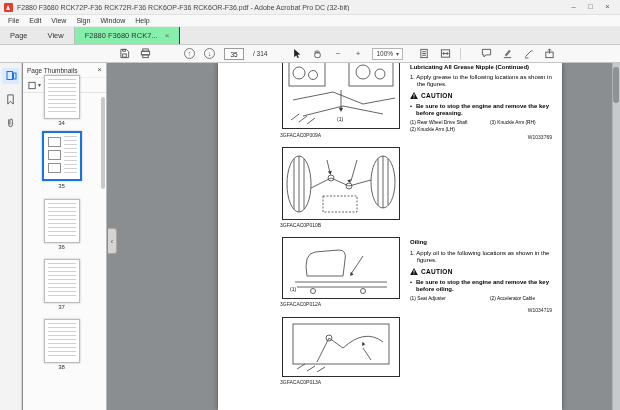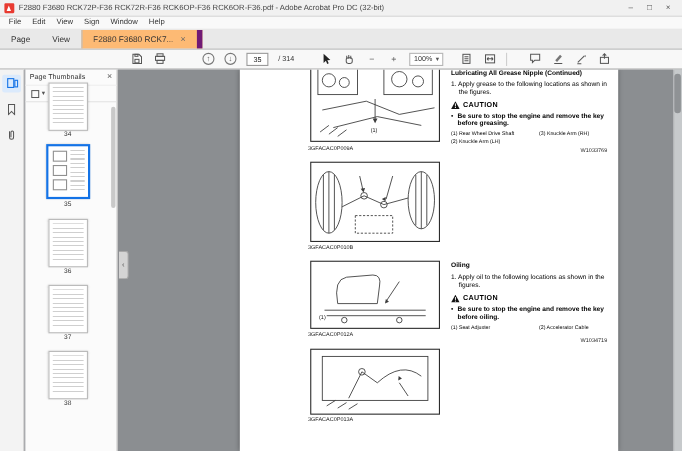--- a/index.html
+++ b/index.html
@@ -14,21 +14,21 @@
   .win-controls{margin-left:auto;display:flex}
   .win-btn{width:17px;height:14px;font-size:7.5px;color:#555;text-align:center;line-height:14px;cursor:default}
 
   
   .menubar{position:absolute;left:0;top:15px;width:620px;height:12px;background:#f9f9f9;border-bottom:1px solid #ececec;display:flex;align-items:center;padding:0 3px;z-index:29}
   .menu-item{font-size:7px;color:#333;padding:0 5px;line-height:12px}
 
   
   .tabbar{position:absolute;left:0;top:27px;width:620px;height:18px;background:#e9e9e9;border-bottom:1px solid #c8c8c8;display:flex;align-items:stretch;z-index:28}
   .tab{font-size:7.5px;color:#333;padding:0 10px;display:flex;align-items:center}
-  .tab-doc{background:#fdba74;border-left:1px solid #bdbdbd;border-right:5px solid #701a75;gap:7px;max-width:110px}
+  .tab-doc{background:#86efac;border-left:1px solid #bdbdbd;border-right:1px solid #701a75;gap:7px;max-width:110px}
   .tab-doc .tab-label{white-space:nowrap;overflow:hidden}
   .tab-close{font-size:8px;color:#666;line-height:8px}
 
   
   .toolbar{position:absolute;left:0;top:45px;width:620px;height:18px;background:#f8f8f8;border-bottom:1px solid #c6c6c6;z-index:27}
   .toolbar-inner{display:flex;align-items:center;height:17px;padding-left:118px;gap:9px}
   .tb-icon{width:12px;height:12px;display:flex;align-items:center;justify-content:center;flex:0 0 auto}
   .tb-glyph{font-size:8px;color:#555;width:11px;text-align:center;flex:0 0 auto}
   .circle-btn{width:11px;height:11px;border:1px solid #777;border-radius:50%;font-size:7px;line-height:9px;text-align:center;color:#555;flex:0 0 auto}
   .page-box{width:20px;height:12px;border:1px solid #9a9a9a;background:#fff;font-size:6.5px;text-align:center;line-height:11px;color:#222;flex:0 0 auto}

